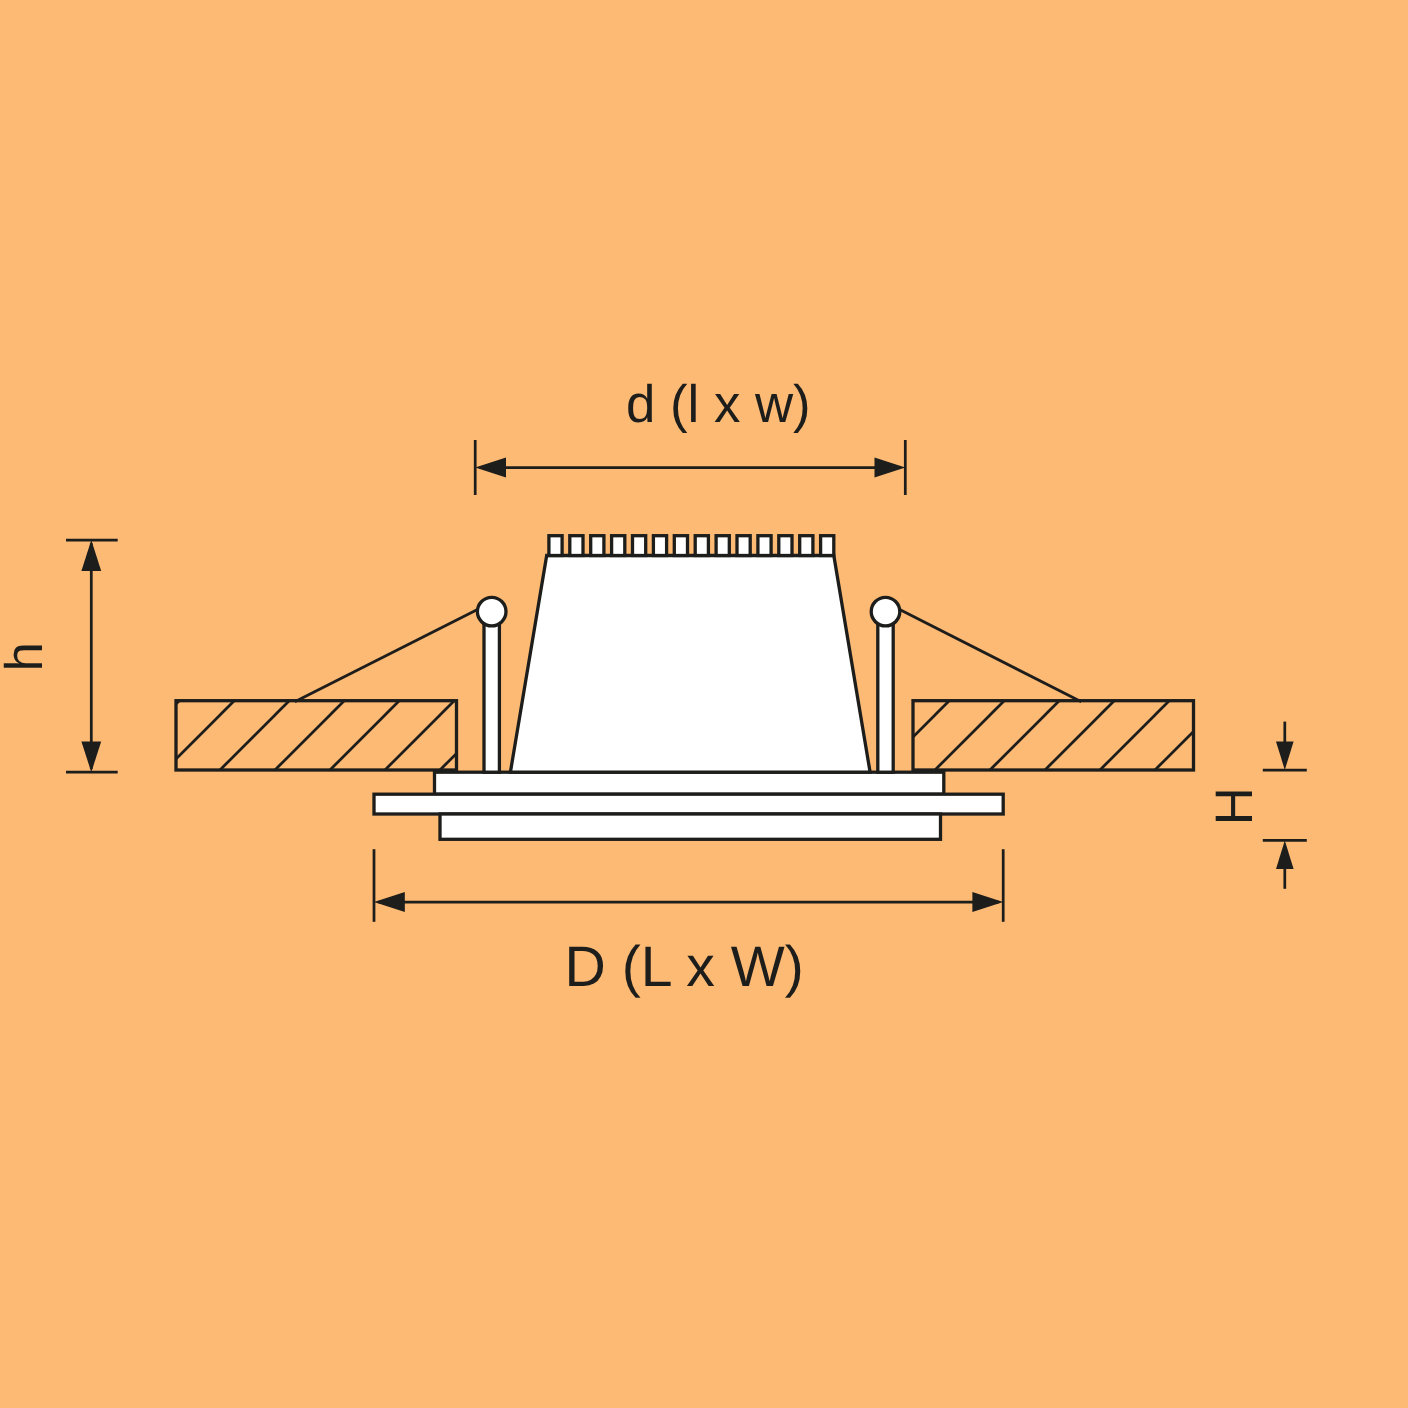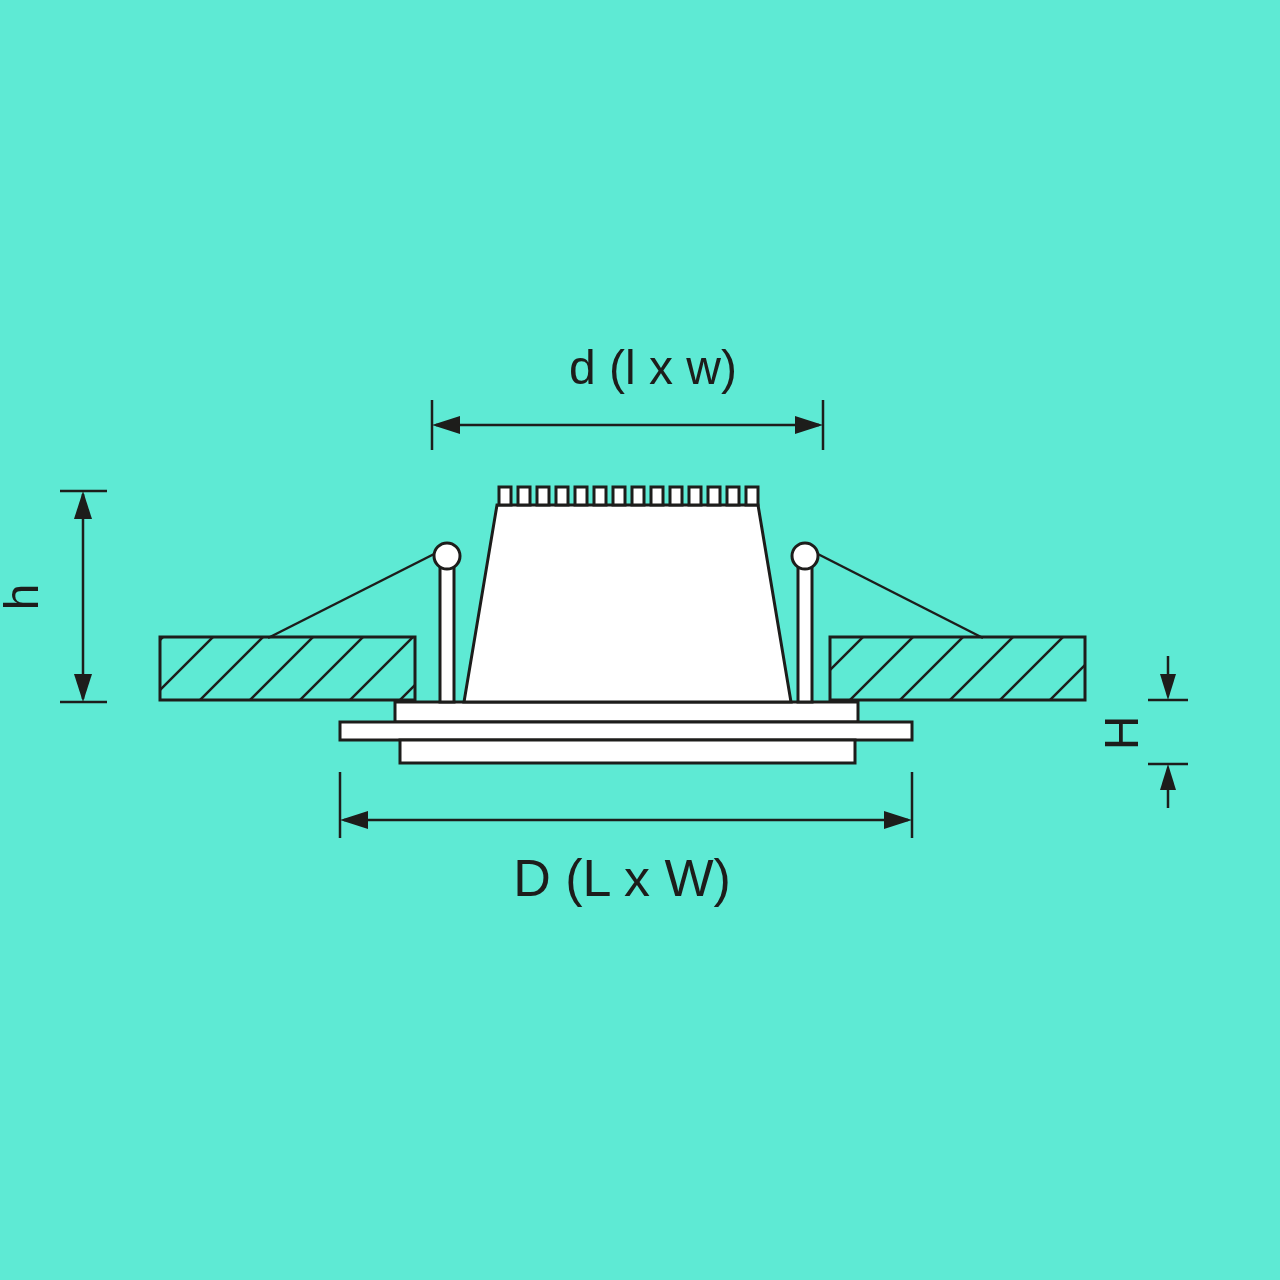--- a/index.html
+++ b/index.html
@@ -5,21 +5,21 @@
   html, body {
     margin: 0;
     padding: 0;
     background: #ffffff;
     font-family: "Liberation Sans", sans-serif;
   }
   .stage {
     position: relative;
     width: 1280px;
     height: 1280px;
-    background: #5eead4;
+    background: #fdba74;
     overflow: hidden;
   }
   svg { display: block; }
   .outline { fill: #ffffff; stroke: #1d1d1b; stroke-width: 3; }
   .thin    { fill: none;    stroke: #1d1d1b; stroke-width: 2.5; }
   .dim     { fill: none;    stroke: #1d1d1b; stroke-width: 2.5; }
   .arrow   { fill: #1d1d1b; stroke: none; }
   .lbl     { fill: #1d1d1b; font-family: "Liberation Sans", sans-serif; }
 </style>
 </head>

